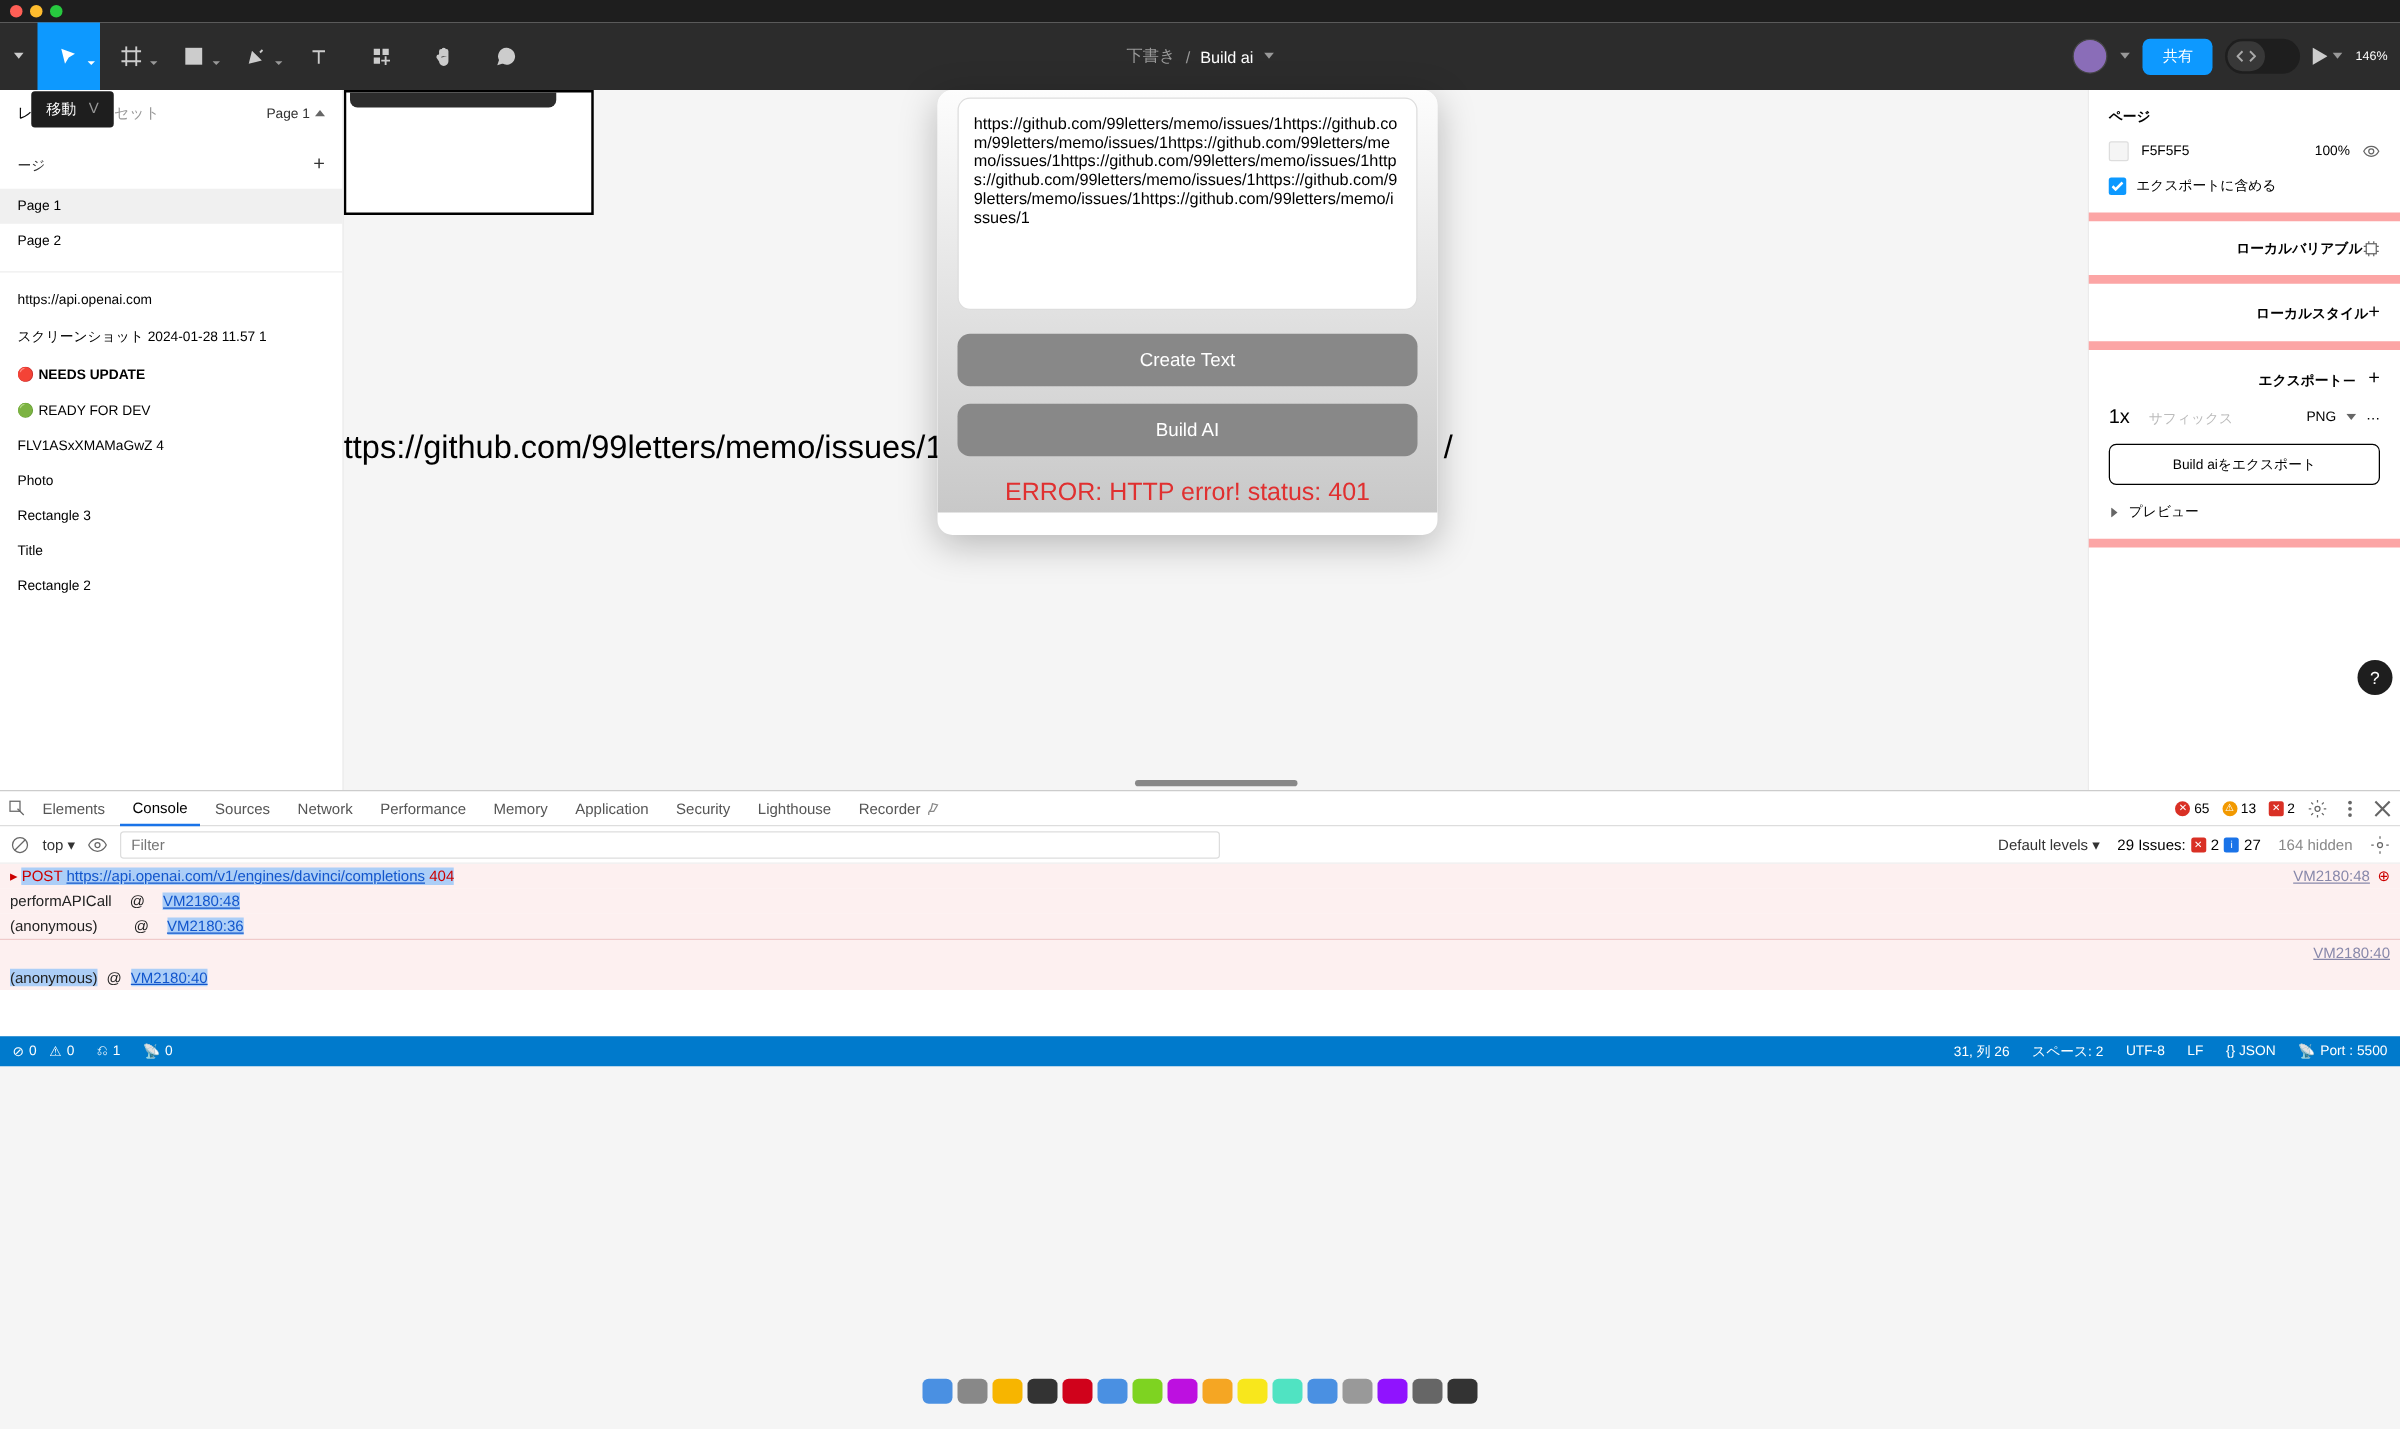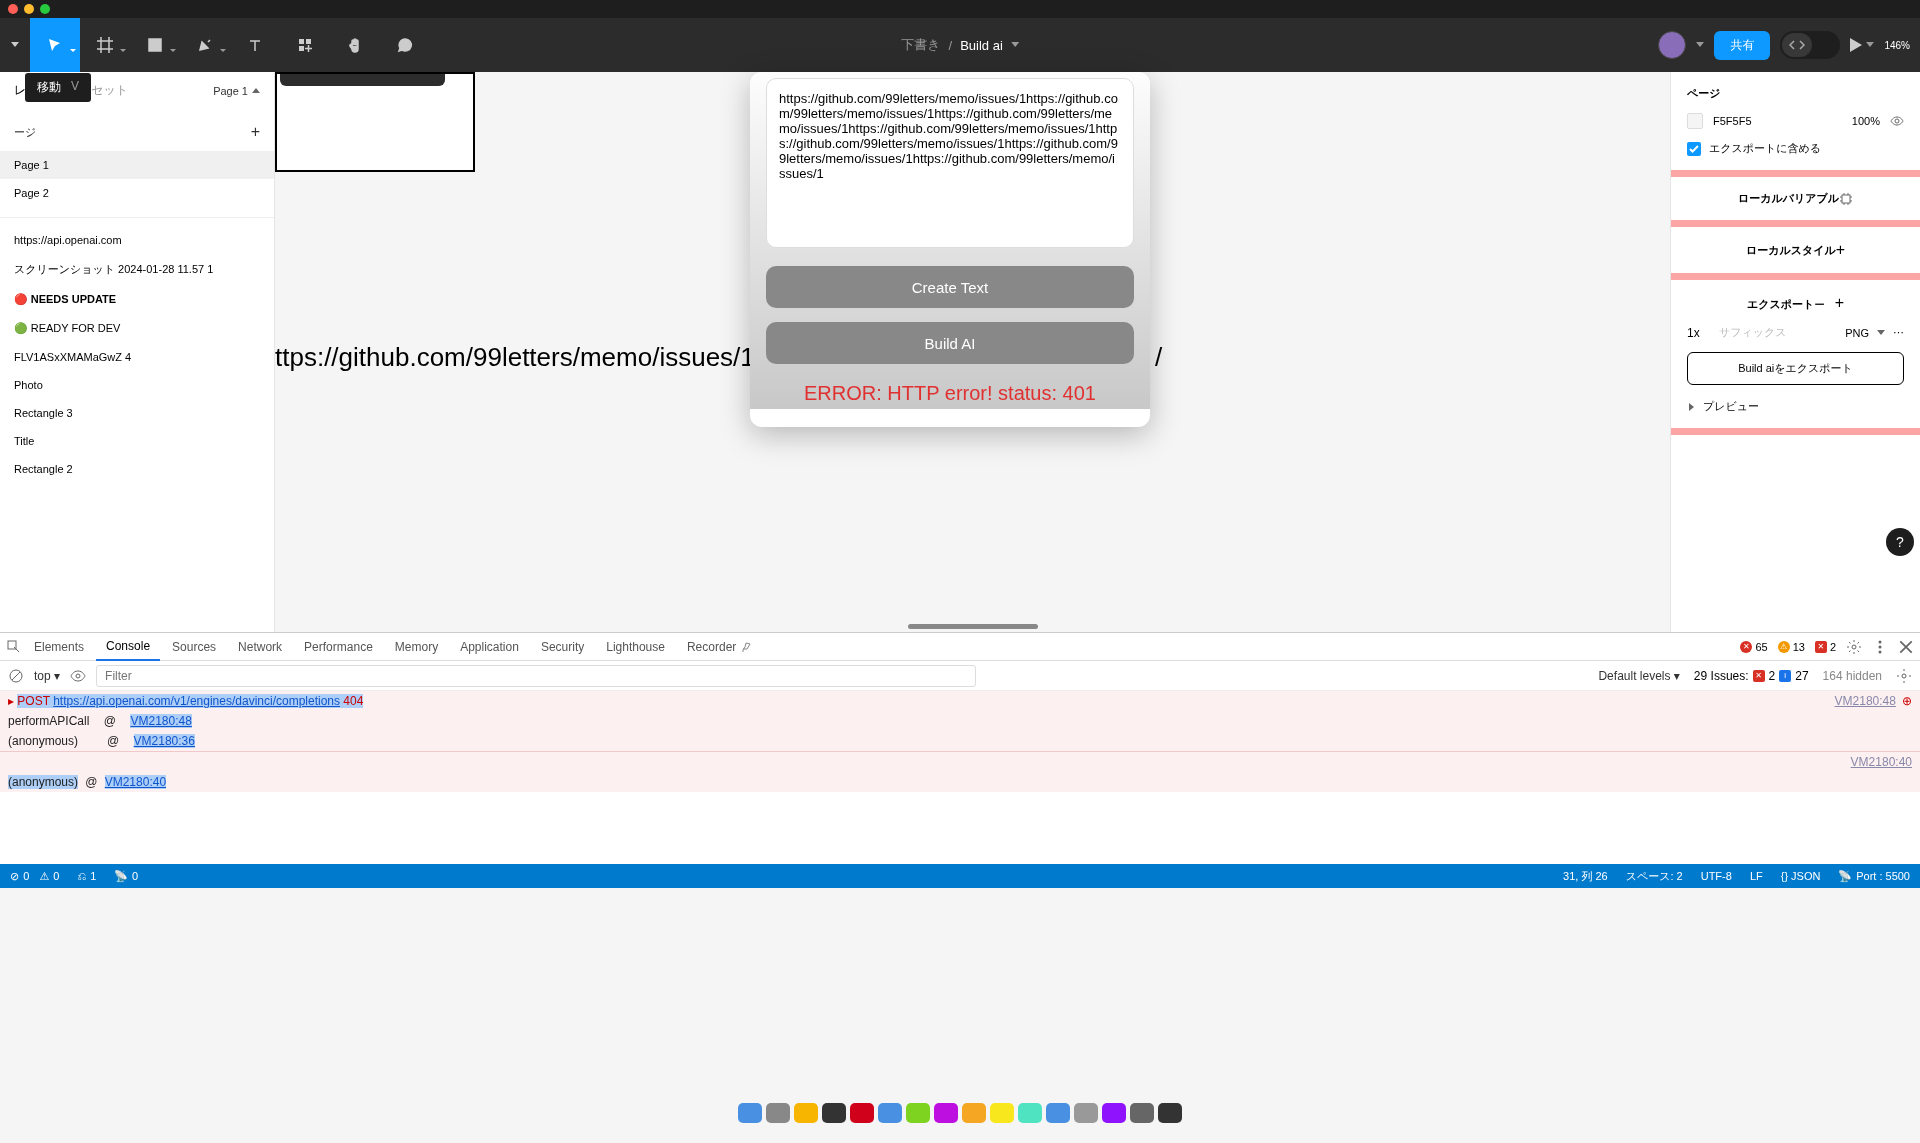--- a/index.html
+++ b/index.html
@@ -83,31 +83,31 @@
 .right-tabs .rtab { cursor: pointer; color: #999; }
 .right-tabs .rtab.active { color: #000; font-weight: 600; }
 .right-section { padding: 14px 16px; border-bottom: 7px solid #fca5a5; }
 .right-section-title { font-size: 11px; font-weight: 600; margin-bottom: 12px; }
 .color-row { display: flex; align-items: center; gap: 10px; font-size: 11px; }
 .color-swatch { width: 16px; height: 16px; background: #f5f5f5; border: 1px solid #ddd; border-radius: 2px; }
 .opacity { margin-left: auto; }
 .checkbox-row { display: flex; align-items: center; gap: 8px; font-size: 11px; margin-top: 12px; }
 .checkbox { width: 14px; height: 14px; background: #0d99ff; border-radius: 2px; display: flex; align-items: center; justify-content: center; }
 .checkbox svg { fill: #fff; }
-.section-row { display: flex; justify-content: center; align-items: center; font-size: 11px; font-weight: 600; }
+.section-row { display: flex; justify-content: flex-end; align-items: center; font-size: 11px; font-weight: 600; }
 .export-row { display: flex; align-items: center; gap: 8px; font-size: 11px; margin-top: 10px; }
-.export-row input { width: 24px; border: none; font-size: 12px; }
+.export-row input { width: 24px; border: none; font-size: 16px; }
 .export-suffix { color: #bbb; flex: 1; }
 .export-btn { width: 100%; padding: 8px; border: 1px solid #000; background: #fff; border-radius: 6px; font-size: 11px; margin-top: 12px; cursor: pointer; }
 .preview-row { display: flex; align-items: center; gap: 8px; font-size: 11px; margin-top: 14px; cursor: pointer; }
 .help-btn { position: absolute; right: 6px; top: 528px; width: 28px; height: 28px; background: #1e1e1e; color: #fff; border-radius: 50%; display: flex; align-items: center; justify-content: center; font-size: 14px; cursor: pointer; z-index: 30; }
 .section-plus { font-size: 16px; font-weight: 300; cursor: pointer; }
 
 
-.devtools { height: 232px; background: #fff; border-top: 1px solid #ccc; display: flex; flex-direction: column; font-size: 12px; }
+.devtools { height: 197px; background: #fff; border-top: 1px solid #ccc; display: flex; flex-direction: column; font-size: 12px; }
 .dt-tabs { height: 28px; display: flex; align-items: center; padding: 0 6px; border-bottom: 1px solid #ddd; gap: 2px; }
 .dt-tab { padding: 6px 10px; cursor: pointer; color: #555; font-size: 12px; }
 .dt-tab.active { color: #000; border-bottom: 2px solid #1a73e8; }
 .dt-tabs-right { margin-left: auto; display: flex; align-items: center; gap: 10px; }
 .dt-badge { display: flex; align-items: center; gap: 3px; font-size: 11px; }
 .dt-badge .dot { width: 12px; height: 12px; border-radius: 50%; display: inline-flex; align-items: center; justify-content: center; font-size: 8px; color: #fff; }
 .dot-err { background: #d93025; }
 .dot-warn { background: #f29900; }
 .dt-icon { width: 16px; height: 16px; cursor: pointer; color: #666; }
 

